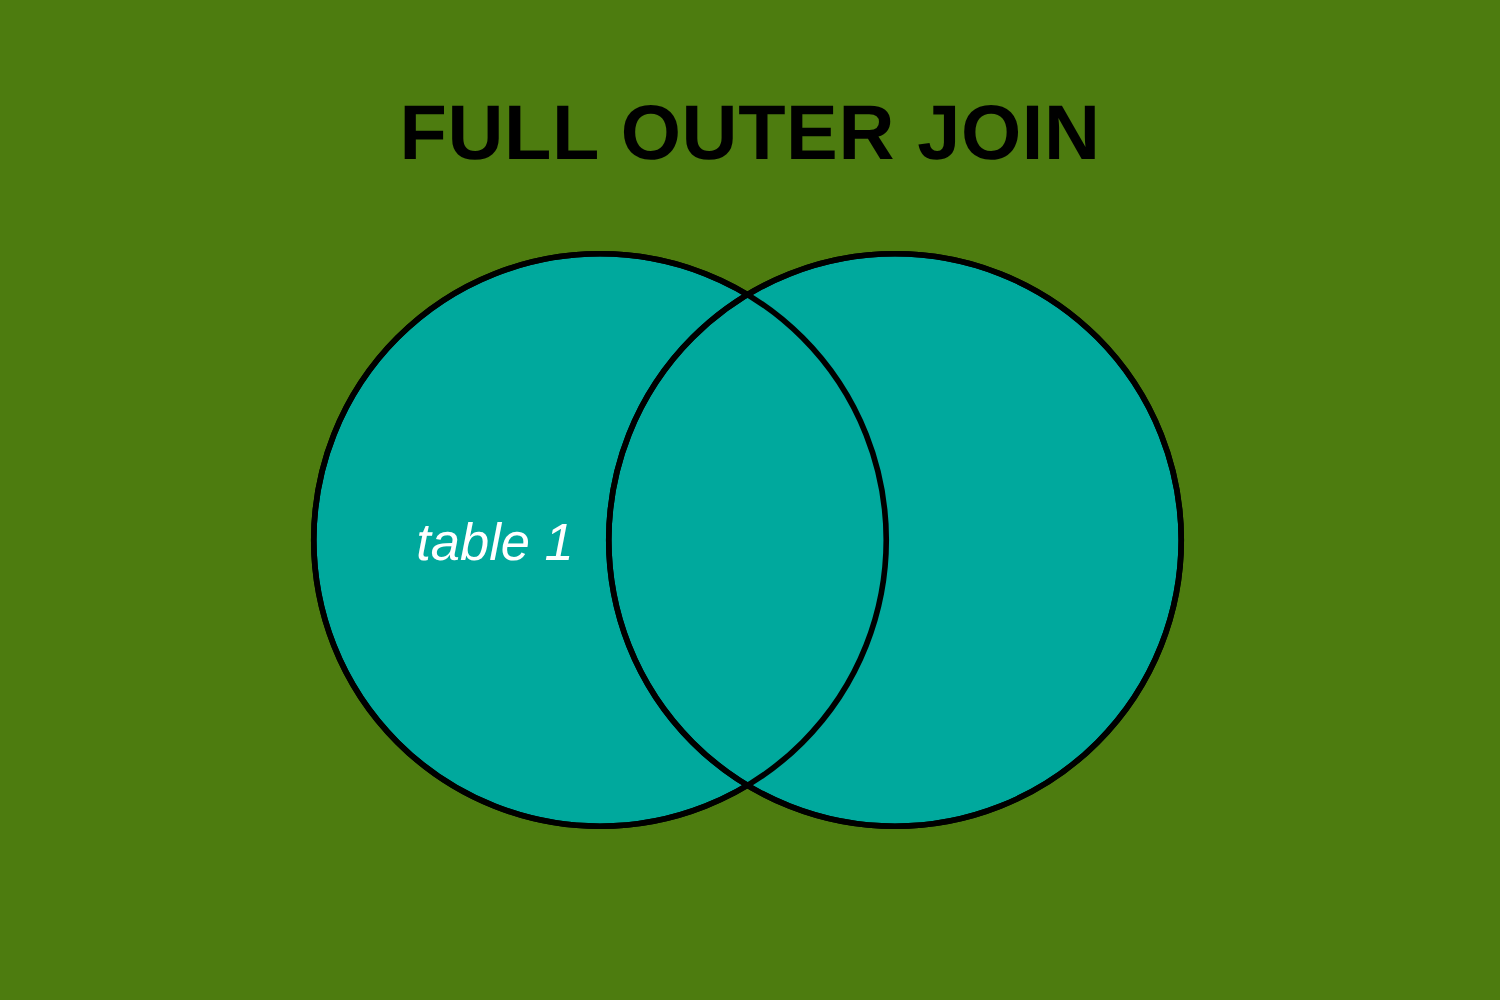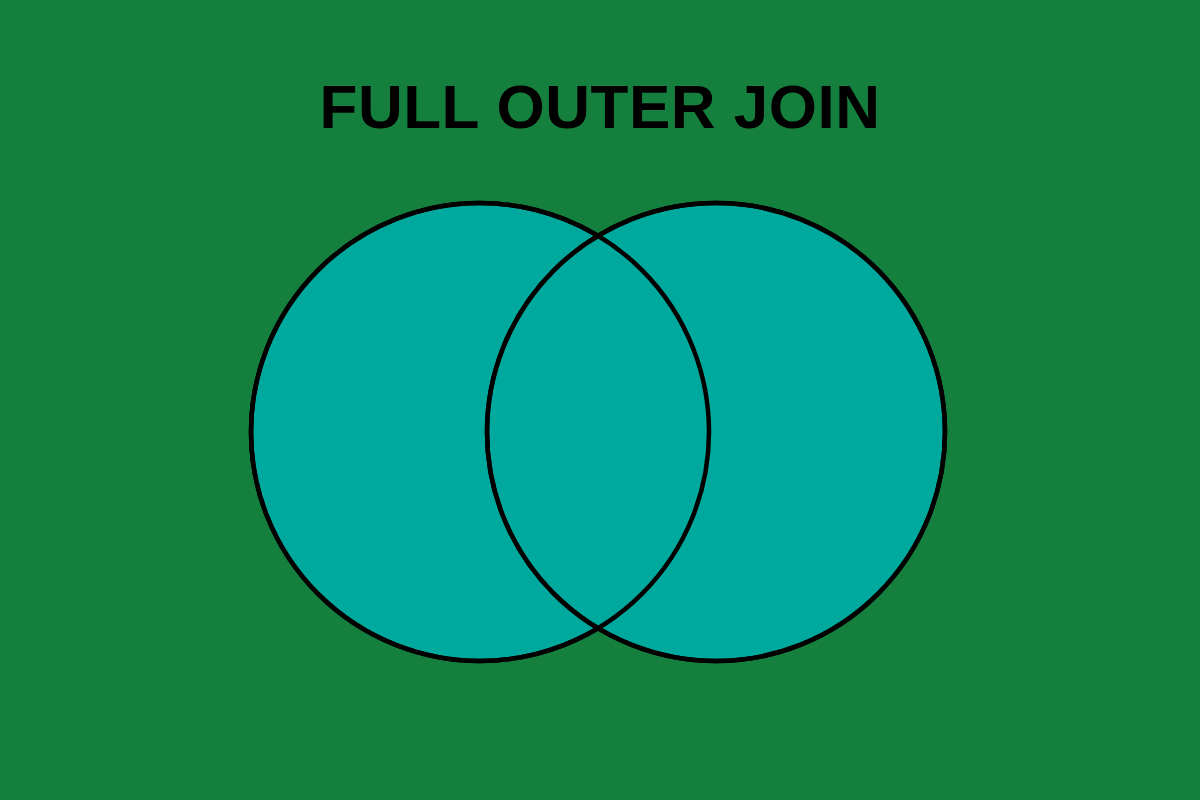--- a/index.html
+++ b/index.html
@@ -68,30 +68,31 @@
     top: 434px;
   }
   #label-table-2 {
     left: 823px;
     top: 434px;
   }
 </style>
 </head>
 <body>
 
-<div id="diagram-root" style="background: #15803d;">
+<div id="diagram-root" style="background: #4d7c0f;">
 
   <div id="diagram-title" style="color: rgb(0, 0, 0);">FULL OUTER JOIN</div>
 
   <svg id="venn-svg" viewBox="0 0 1200 800" xmlns="http://www.w3.org/2000/svg">
 
     <circle cx="480" cy="432" r="229" fill="#00A99D" stroke="#000000" stroke-width="4.5"></circle>
 
     <circle cx="716" cy="432" r="229" fill="#00A99D" stroke="#000000" stroke-width="4.5"></circle>
 
     <circle cx="480" cy="432" r="229" fill="none" stroke="#000000" stroke-width="4.5"></circle>
 
     <circle cx="716" cy="432" r="229" fill="none" stroke="#000000" stroke-width="4.5"></circle>
   </svg>
 
+  <div class="venn-label" id="label-table-1" style="color: rgb(255, 255, 255);">table 1</div>
 
 
 </div>
 
 </body></html>

